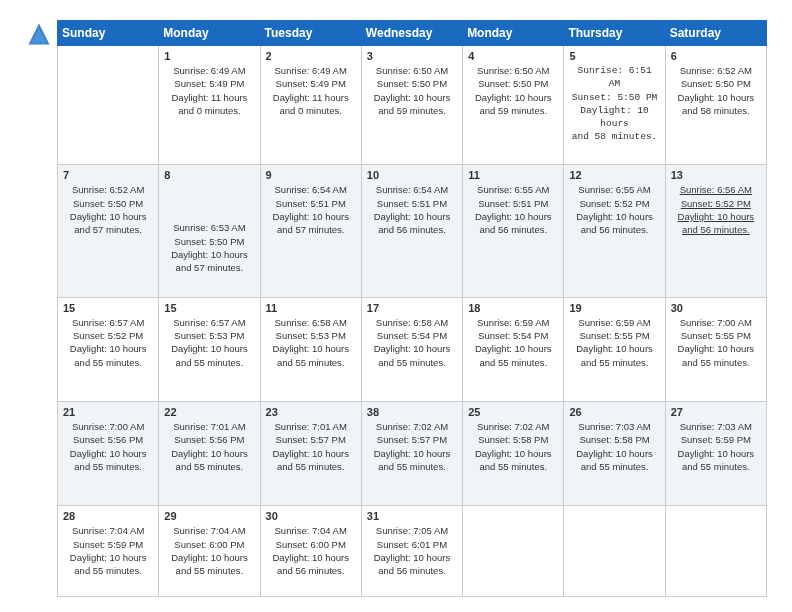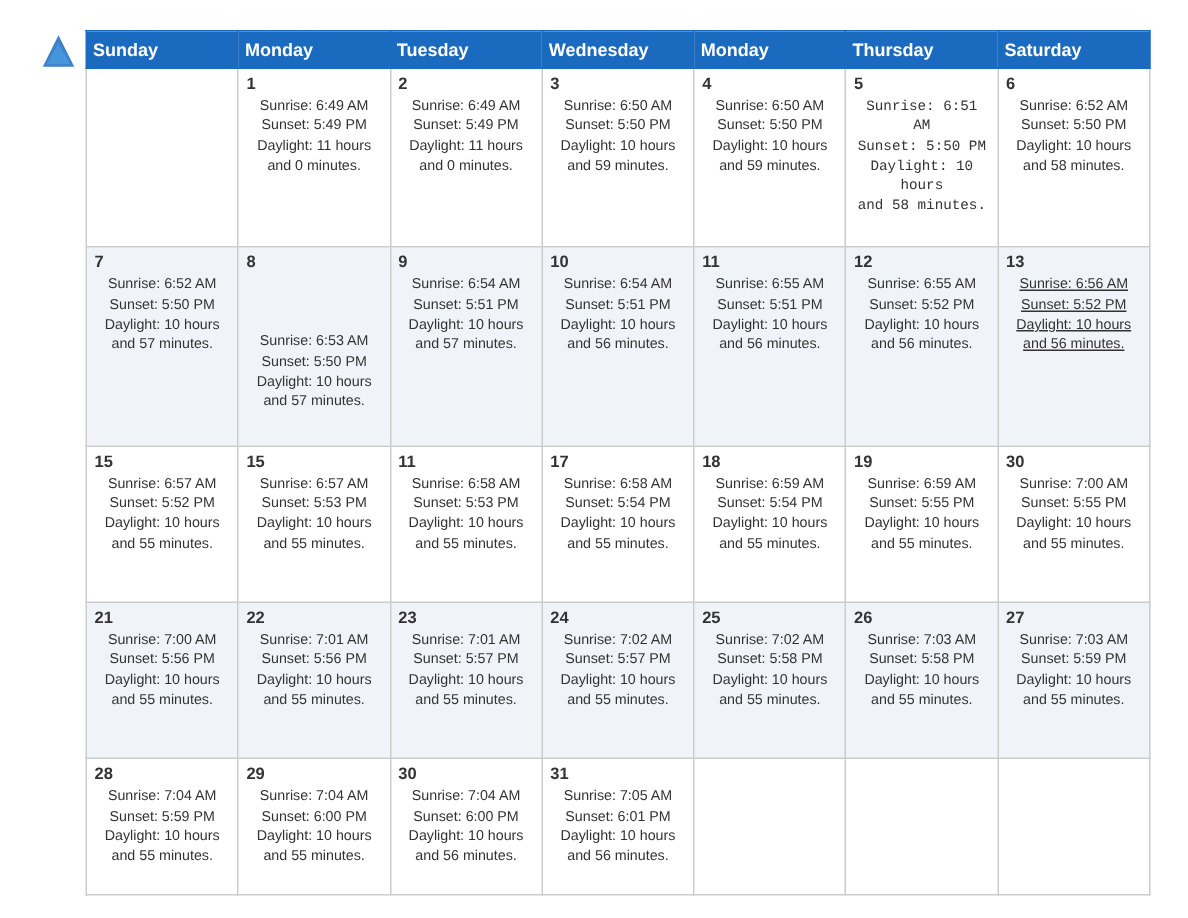--- a/index.html
+++ b/index.html
@@ -293,21 +293,21 @@
 and 55 minutes.</div>
           </td>
           <td>
             <div class="day-number">23</div>
             <div class="day-info" style="white-space: pre-line;">Sunrise: 7:01 AM
 Sunset: 5:57 PM
 Daylight: 10 hours
 and 55 minutes.</div>
           </td>
           <td>
-            <div class="day-number">24</div>
+            <div class="day-number">38</div>
             <div class="day-info" style="white-space: pre-line;">Sunrise: 7:02 AM
 Sunset: 5:57 PM
 Daylight: 10 hours
 and 55 minutes.</div>
           </td>
           <td>
             <div class="day-number">25</div>
             <div class="day-info" style="white-space: pre-line;">Sunrise: 7:02 AM
 Sunset: 5:58 PM
 Daylight: 10 hours

